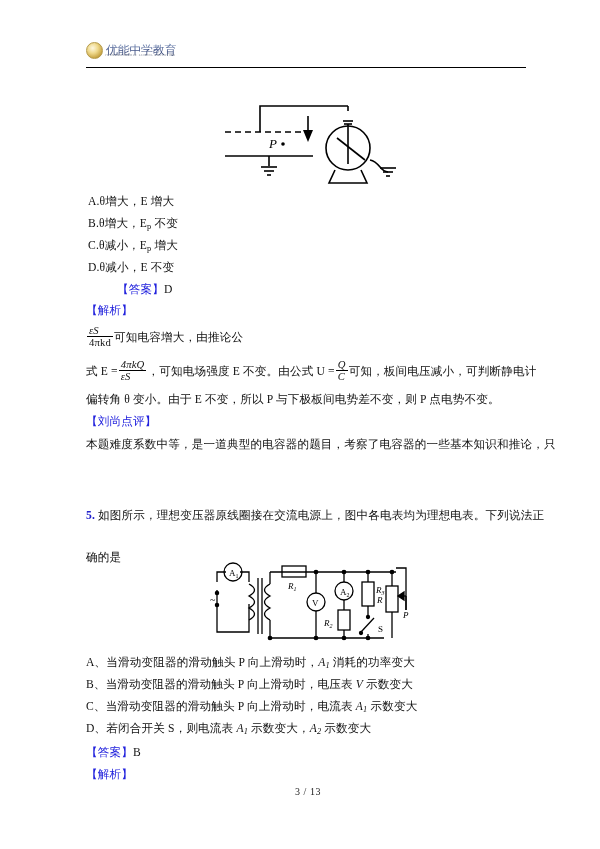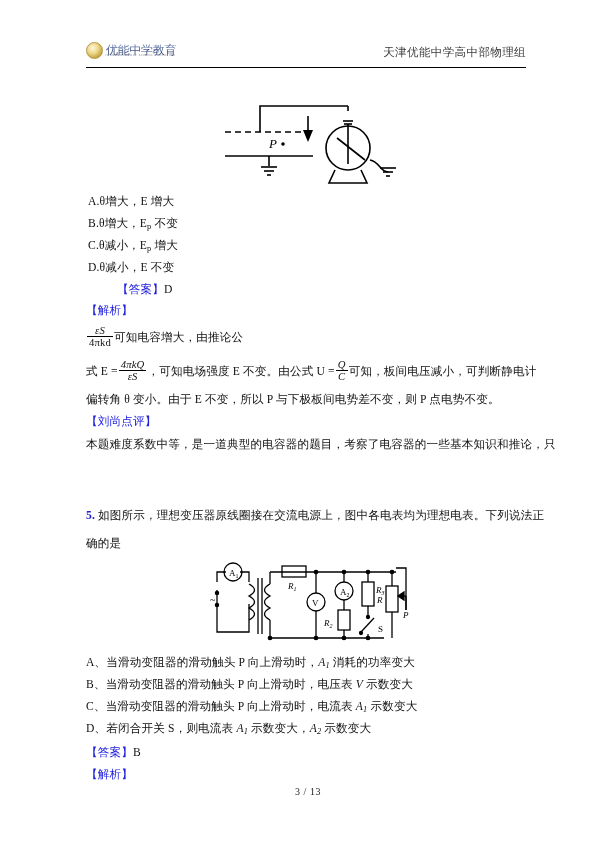--- a/index.html
+++ b/index.html
@@ -119,21 +119,21 @@
     vertical-align: -0.25em;
   }
   .ital {
     font-style: italic;
   }
 
   
   .frac {
     display: inline-block;
     vertical-align: -0.52em;
-    text-align: center;
+    text-align: left;
     font-size: 0.92em;
     margin: 0 1px;
   }
   .frac .num {
     display: block;
     padding: 0 2px;
     line-height: 1.05;
   }
   .frac .den {
     display: block;
@@ -168,21 +168,20 @@
 <body>
 
 <div class="page">
 
   <div class="header">
     <div class="logo">
       <span class="logo-emblem"></span>
       <span class="logo-word">优能中学教育</span>
     </div>
     <div class="logo-sub">YOUNENG MIDDLE SCHOOL EDUCATION</div>
-    <div class="header-right">天津优能中学高中部物理组</div>
   </div>
   <div class="header-rule"></div>
 
   <div class="figure" style="left:225px; top:86px;">
     <svg width="175" height="102" viewBox="0 0 175 102">
       <g stroke="#000" fill="none" stroke-width="1.6">
 
         <line x1="0" y1="46" x2="88" y2="46" stroke-dasharray="6,4"></line>
 
         <line x1="0" y1="70" x2="88" y2="70"></line>
@@ -249,21 +248,21 @@
 
   <div class="line" style="left:86px; top:414px;text-align:center;">
     <span class="tag">【刘尚点评】</span>
   </div>
   <div class="line" style="left:86px; top:437px;">本题难度系数中等，是一道典型的电容器的题目，考察了电容器的一些基本知识和推论，只</div>
 
   <div class="line" style="left:86px; top:508px;">
     <span class="qnum">5.</span>
     <span>如图所示，理想变压器原线圈接在交流电源上，图中各电表均为理想电表。下列说法正</span>
   </div>
-  <div class="line" style="left:86px; top:536px;">确的是</div>
+  <div class="line" style="left:86px; top:550px;">确的是</div>
 
   <div class="figure" style="left:196px; top:560px;">
     <svg width="220" height="85" viewBox="0 0 220 85">
       <g stroke="#000" fill="none" stroke-width="1.3">
 
         <polyline points="21,22 21,12 30,12"></polyline>
         <polyline points="44,12 53,12 53,22"></polyline>
         <polyline points="21,30 21,72 53,72 53,44"></polyline>
 
         <circle cx="37" cy="12" r="9"></circle>

